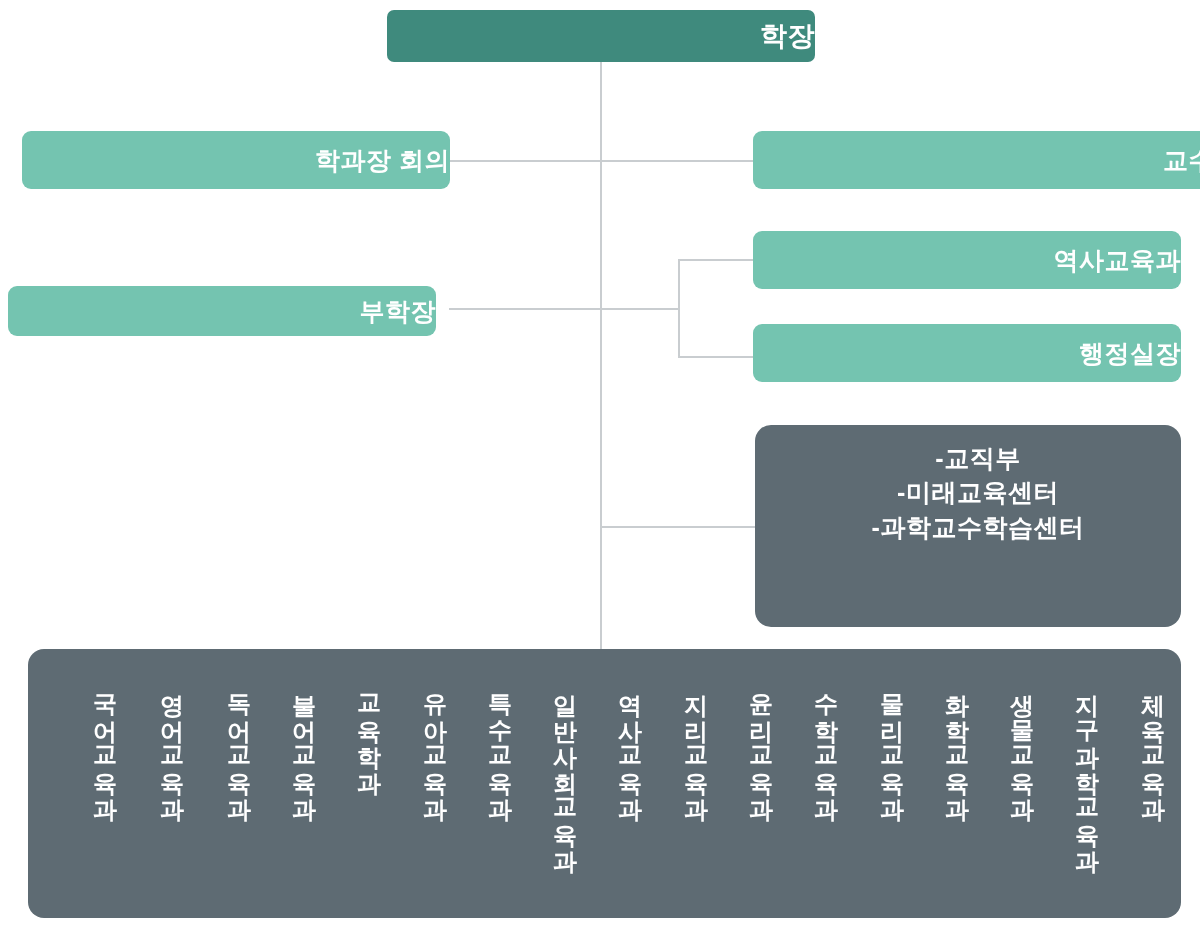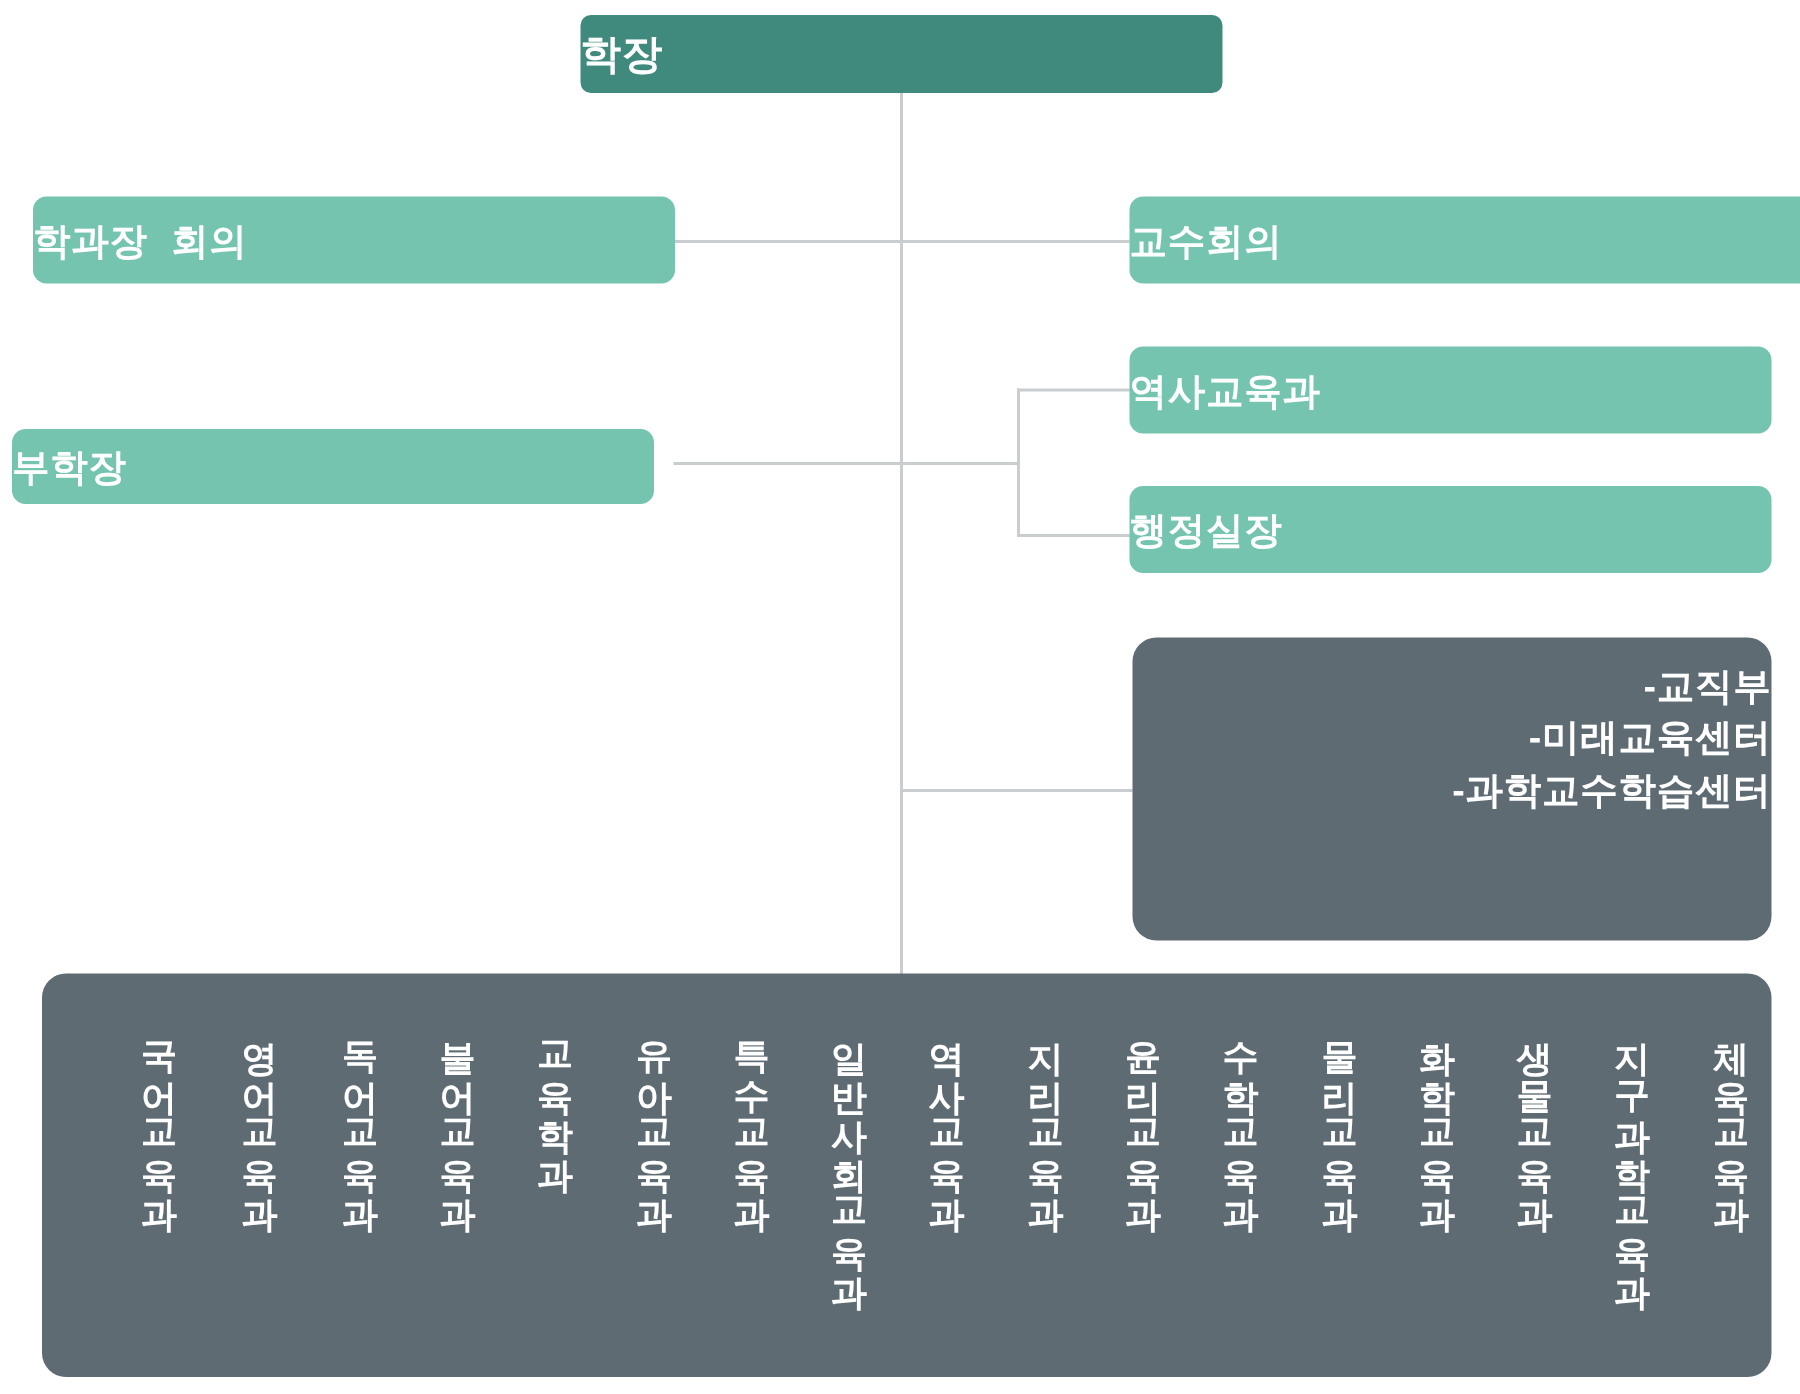--- a/index.html
+++ b/index.html
@@ -15,43 +15,43 @@
     width: 1200px;
     height: 929px;
     background: #ffffff;
     overflow: hidden;
   }
   .node {
     position: absolute;
     box-sizing: border-box;
     display: flex;
     align-items: center;
-    justify-content: flex-start;
+    justify-content: flex-end;
     color: #ffffff;
     font-weight: bold;
     text-align: center;
     letter-spacing: 0.5px;
+    padding-left: 38px;
   }
   .dean {
     background: #3f8a7d;
     border-radius: 7px;
     font-size: 27px;
   }
   .teal {
     background: #74c4b0;
     border-radius: 9px;
     font-size: 25px;
-    font-family: Liberation Mono, monospace;
   }
   .slate {
     background: #5e6b73;
     border-radius: 16px;
   }
   .unit-list {
-    align-items: flex-end;
+    align-items: center;
     justify-content: flex-start;
     flex-direction: column;
     padding: 16px 0 0 20px;
     font-size: 25px;
     line-height: 1.37;
   }
   .unit-list span {
     display: block;
     white-space: nowrap;
   }

